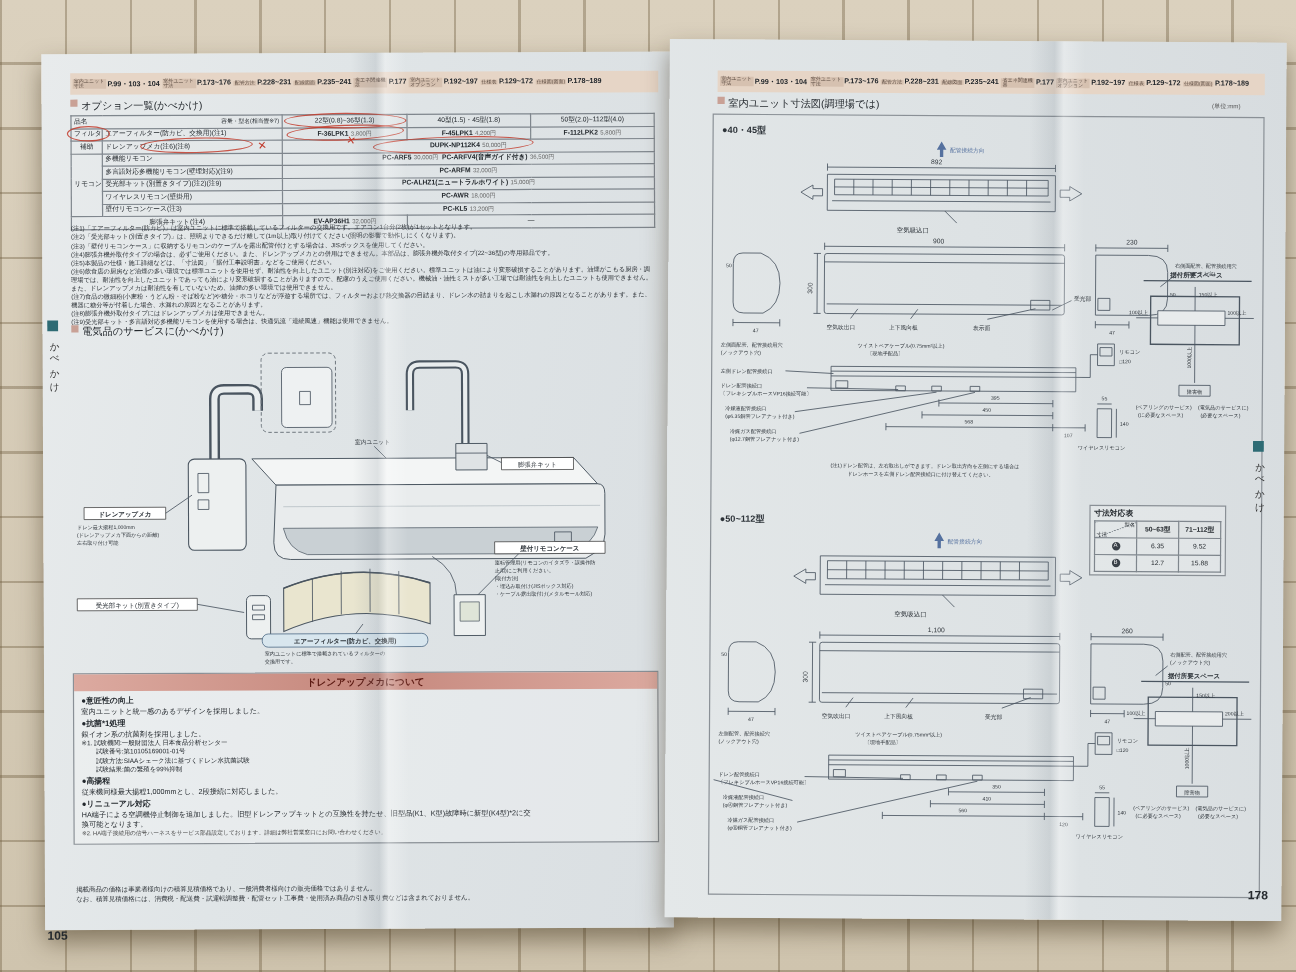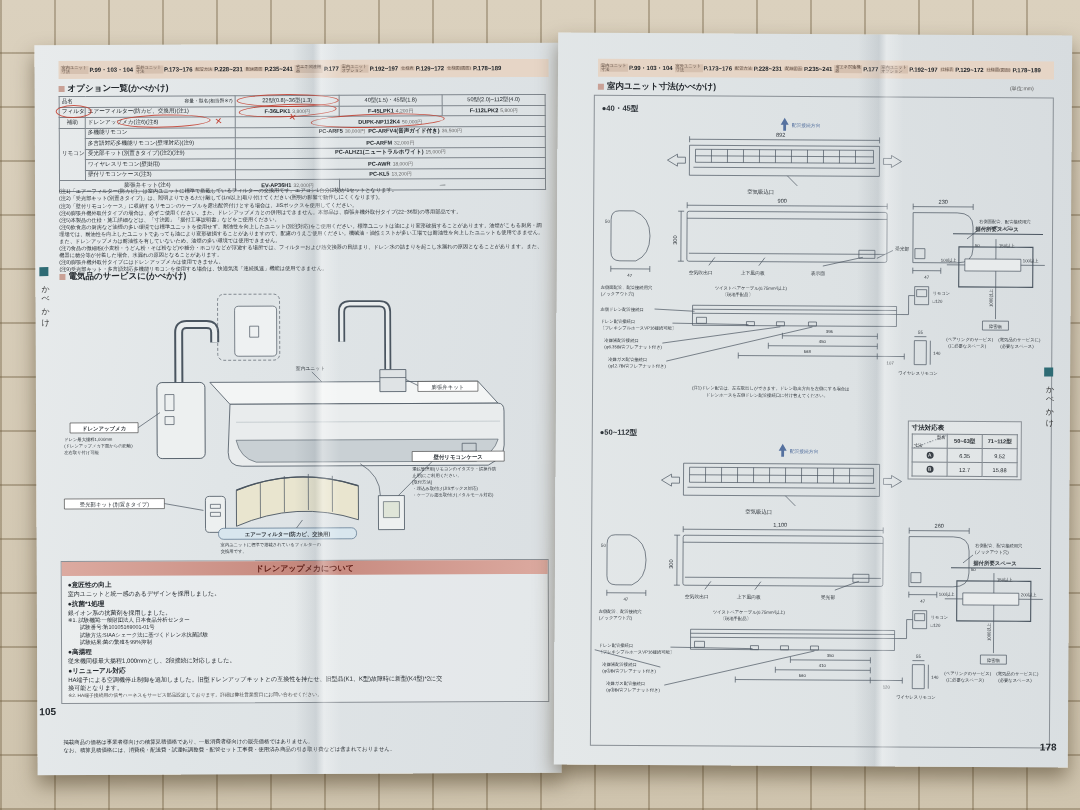--- a/index.html
+++ b/index.html
@@ -17,21 +17,21 @@
 .pl::after,.pr::after{content:'';position:absolute;top:0;bottom:0;width:46px;pointer-events:none;
  background:linear-gradient(90deg,transparent,rgba(110,122,132,.16) 45%,rgba(255,255,255,.3) 62%,transparent);}
 .pl::after{left:258px}.pr::after{left:300px}
 .abs{position:absolute}
 
 .nav{display:flex;gap:2px;align-items:center;background:#e6d5c6;padding:1px 2px;height:16px;overflow:hidden}
 .ntab{display:flex;align-items:center;gap:1px;white-space:nowrap}
 .ncap{font-size:4.2px;line-height:1.05;color:#5a4a40;background:#d6c1b0;padding:0 1px;max-width:26px;white-space:normal}
 .npg{font-size:6px;font-weight:bold;color:#1d2227}
 
-.sect{display:flex;align-items:center;gap:3px;font-size:8.5px;font-weight:bold;color:#23282d}
+.sect{display:flex;gap:3px;font-size:8.5px;font-weight:normal;color:#23282d}
 .bullet{width:6px;height:6px;background:#c9a196;display:inline-block}
 
 .opt{border-collapse:collapse;width:486px;font-size:5.6px;color:#23282d;table-layout:fixed}
 .opt td{border:.6px solid #7f868d;padding:0 2px;text-align:center;height:9.5px;overflow:hidden;white-space:nowrap}
 .opt .ln{text-align:left}
 .price{font-size:5px;color:#666;margin-left:2px}
 .mdl{font-weight:bold}
 .tw{position:relative}
 .ell{position:absolute;border:1.2px solid rgba(195,60,45,.85);border-radius:50%;pointer-events:none}
 .rx{position:absolute;color:#c0392b;font-size:9px;font-weight:bold;transform:rotate(12deg);pointer-events:none}
@@ -307,21 +307,21 @@
       <div>HA端子による空調機停止制御を追加しました。旧型ドレンアップキットとの互換性を持たせ、旧型品(K1、K型)故障時に新型(K4型)*2に交</div>
       <div>換可能となります。</div>
       <div class="anote">※2. HA端子接続用の信号ハーネスをサービス部品設定しております。詳細は弊社営業窓口にお問い合わせください。</div>
     </div>
   </div>
 
   <div class="abs foot" style="left:26px;top:694px;width:484px">
     <div>掲載商品の価格は事業者様向けの積算見積価格であり、一般消費者様向けの販売価格ではありません。</div>
     <div>なお、積算見積価格には、消費税・配送費・試運転調整費・配管セット工事費・使用済み商品の引き取り費などは含まれておりません。</div>
   </div>
-  <div class="abs pno" style="left:2px;top:661px">105</div>
+  <div class="abs pno" style="left:2px;top:730px">105</div>
 
   <div class="abs edge" style="left:3px;top:222px">
     <span class="tealsq"></span>
     <span class="vtext">かべかけ</span>
   </div>
 </div>
 
 <div class="page pr">
 
   <div class="abs nav" style="left:40px;top:26px;width:452px">
@@ -354,21 +354,21 @@
         <span class="npg">P.129~172</span>
       </span>
     <span class="ntab">
         <span class="ncap">仕様図(図面)</span>
         <span class="npg">P.178~189</span>
       </span>
   </div>
 
   <div class="abs sect" style="left:40px;top:48px">
     <span class="bullet"></span>
-    <span>室内ユニット寸法(かべかけ)</span>
+    <span>室内ユニット寸法図(調理場では)</span>
   </div>
   <div class="abs unote" style="left:452px;top:50px">(単位:mm)</div>
 
   <div class="abs bigbox" style="left:36px;top:62px;width:458px;height:649px"></div>
 
   <svg class="abs" style="left:40px;top:66px" width="450" height="320" viewBox="0 0 450 320">
     <text class="ttl" x="4" y="12">●40・45型</text>
     <g>
       <path d="M187,18 l4,7 h-2.6 v6 h-2.8 v-6 h-2.6 z" fill="#55719f"></path>
       <text class="sm blue" x="194" y="27">配管接続方向</text>

